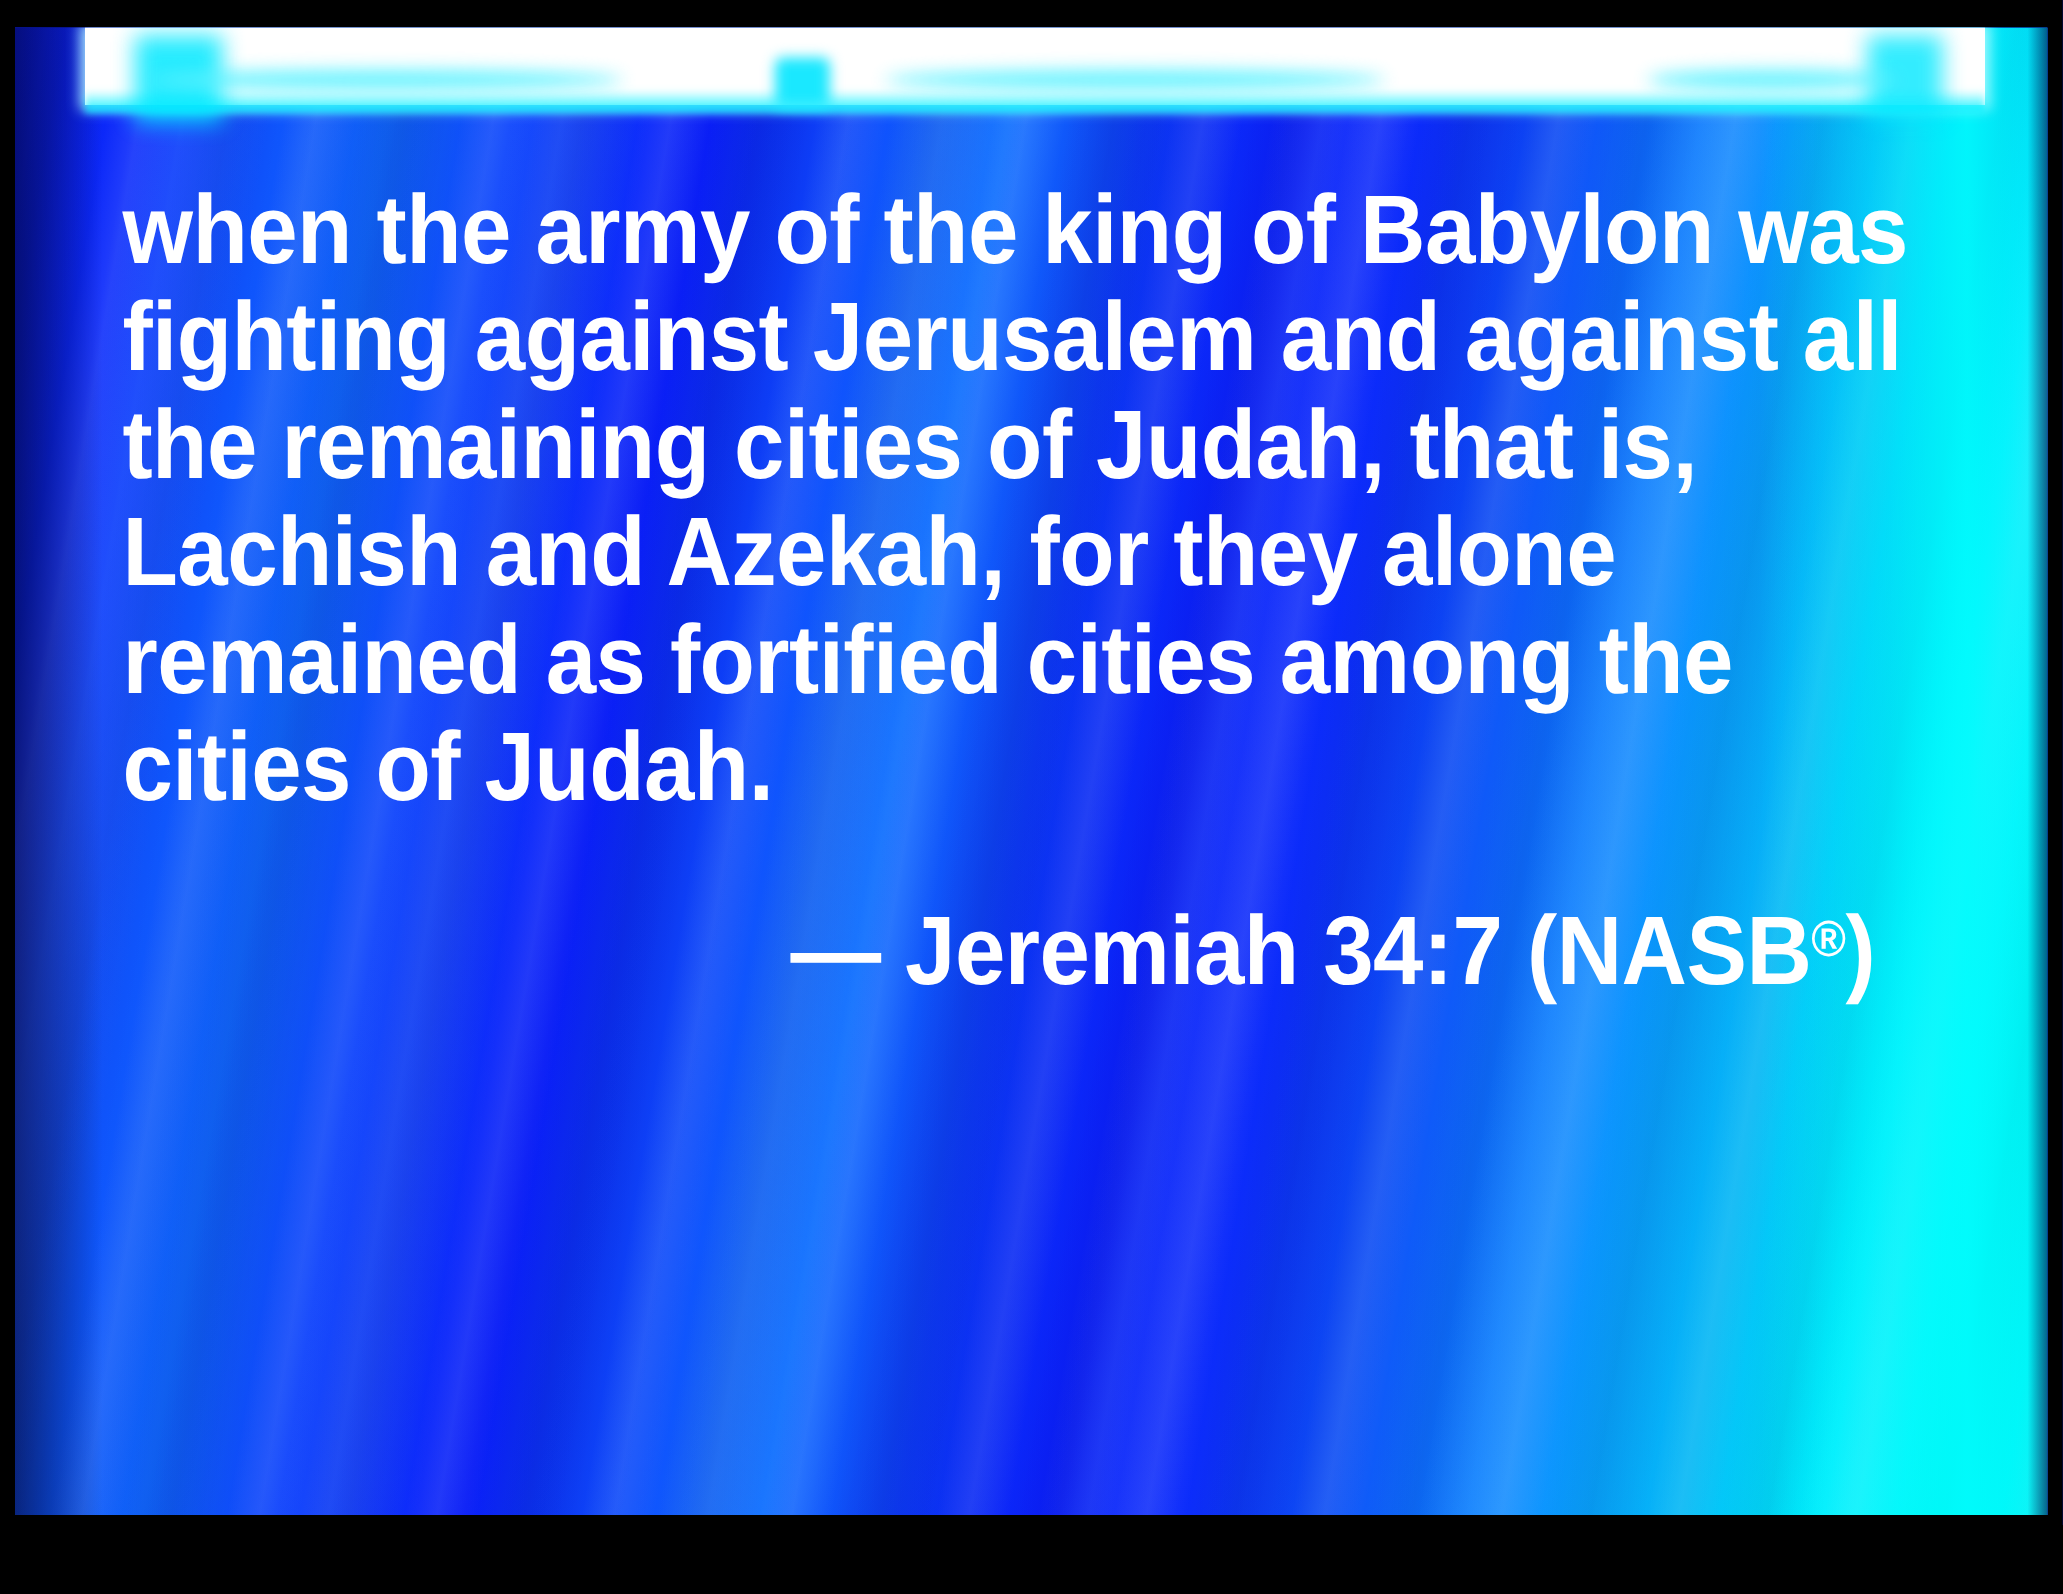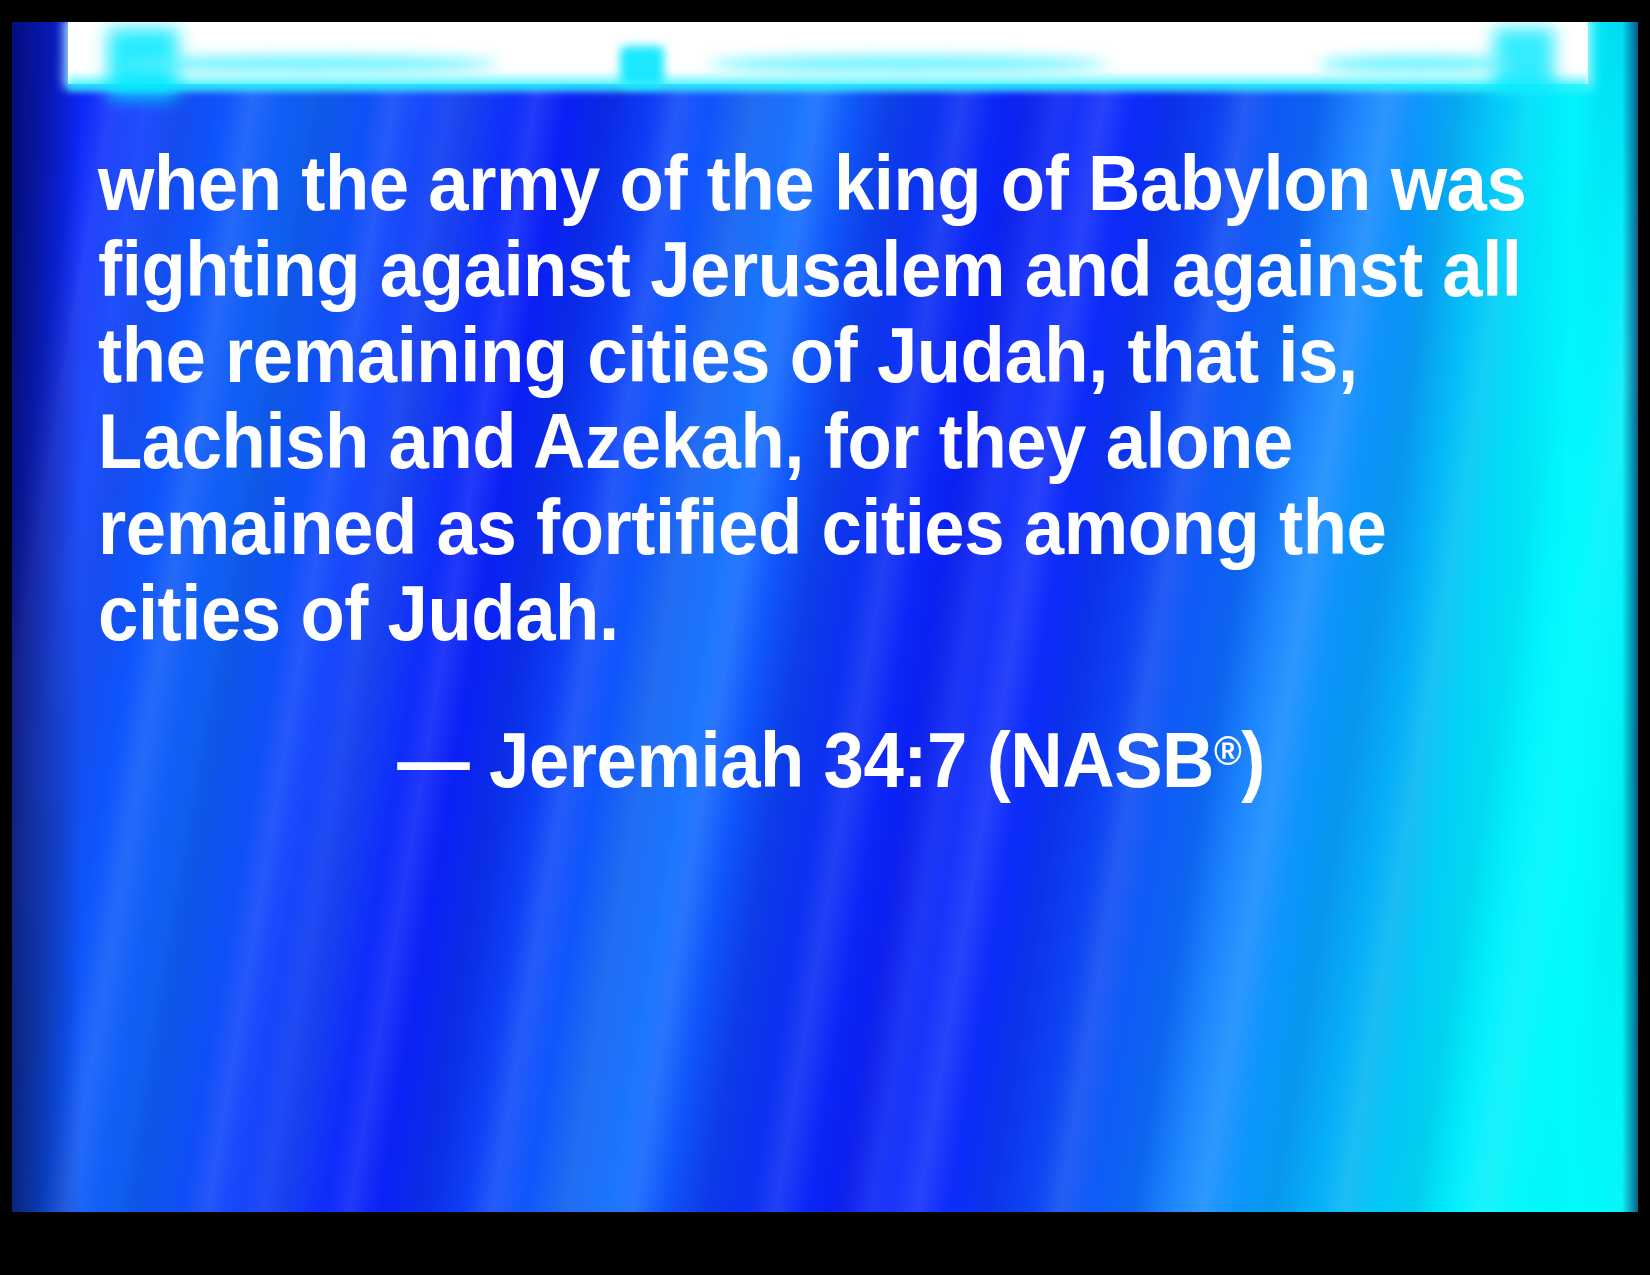--- a/index.html
+++ b/index.html
@@ -194,21 +194,21 @@
     transform-origin: left center;
   }
   .citation-line {
     color: #ffffff;
     font-family: "Liberation Sans Narrow", "Liberation Sans", "DejaVu Sans", sans-serif;
     font-weight: bold;
     font-size: 78px;
     line-height: 86px;
     letter-spacing: -0.5px;
     white-space: nowrap;
-    text-align: center;
+    text-align: right;
     margin-top: 52px;
     padding-right: 18px;
   }
   .citation-inner {
     display: inline-block;
     transform: scaleX(0.93);
     transform-origin: right center;
   }
   .reg-mark {
     font-size: 0.52em;

